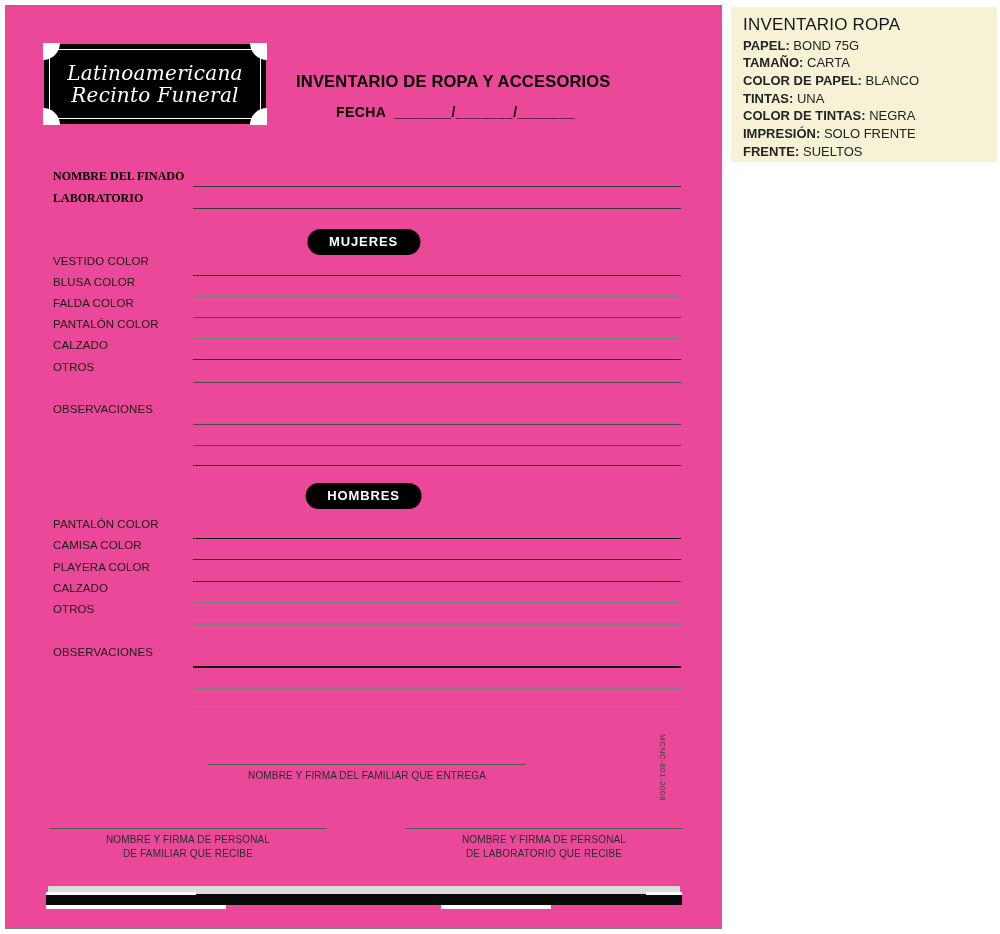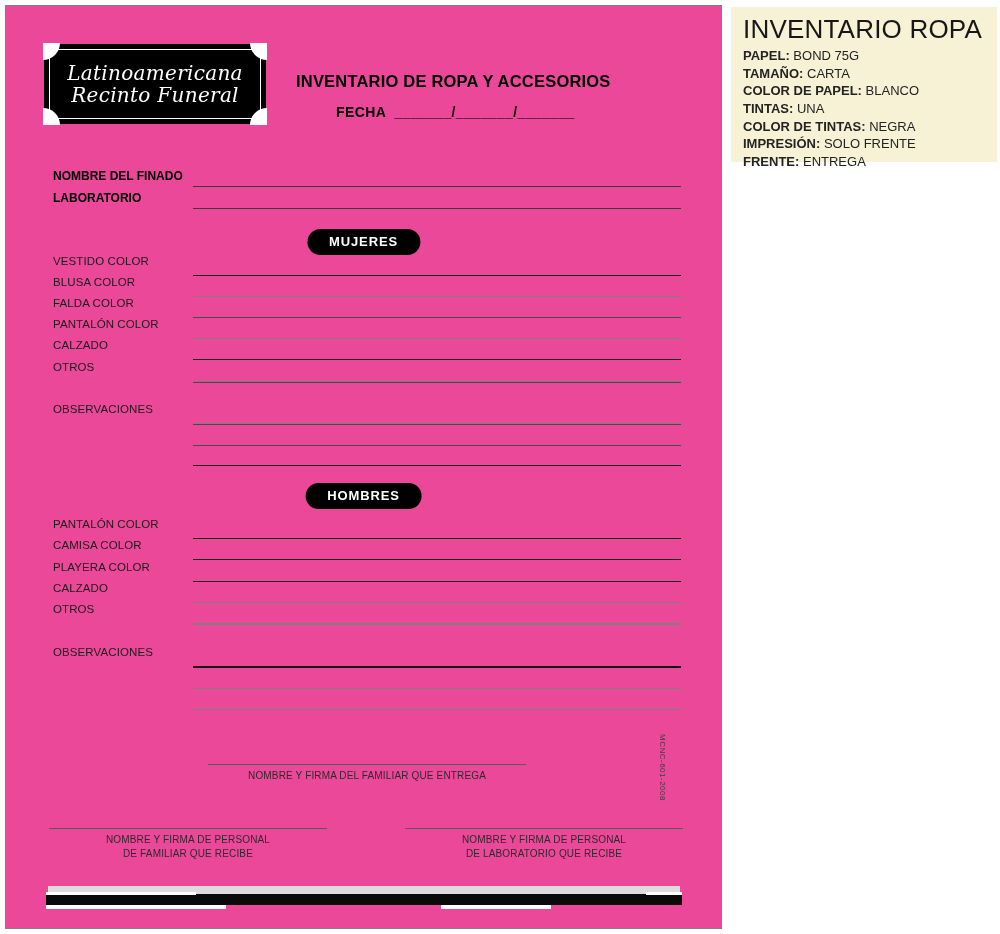--- a/index.html
+++ b/index.html
@@ -89,20 +89,21 @@
   .idfield {
     position: absolute;
     left: 47px;
     width: 628px;
     height: 18px;
   }
   .idfield .lbl {
     position: absolute; left: 0; top: 0;
     font-size: 12px; font-weight: bold; color: #000;
     white-space: nowrap;
+    font-family: Liberation Serif, serif;
   }
   .idfield .rule {
     position: absolute;
     left: 140px; right: 0; bottom: 0;
     border-bottom: 1.4px solid #3a3a3a;
   }
 
   
   .pill {
     position: absolute;
@@ -215,21 +216,21 @@
 
   
   #spec-box {
     position: absolute;
     left: 731px; top: 7px;
     width: 266px; height: 155px;
     background: #f7f2d5;
     padding: 8px 10px 8px 12px;
   }
   #spec-title {
-    font-size: 26px;
+    font-size: 17px;
     color: #171717;
     letter-spacing: 0.2px;
     margin-bottom: 2px;
     line-height: 1.15;
   }
   .spec-line {
     font-size: 13px;
     color: #232323;
     line-height: 1.36;
     white-space: nowrap;
@@ -395,17 +396,17 @@
     <div class="spec-line">
       <span class="k">COLOR DE TINTAS:</span>
       <span class="v">NEGRA</span>
     </div>
     <div class="spec-line">
       <span class="k">IMPRESIÓN:</span>
       <span class="v">SOLO FRENTE</span>
     </div>
     <div class="spec-line">
       <span class="k">FRENTE:</span>
-      <span class="v">ENTREGA</span>
+      <span class="v">SUELTOS</span>
     </div>
   </div>
 
 </div>
 
 </body></html>

